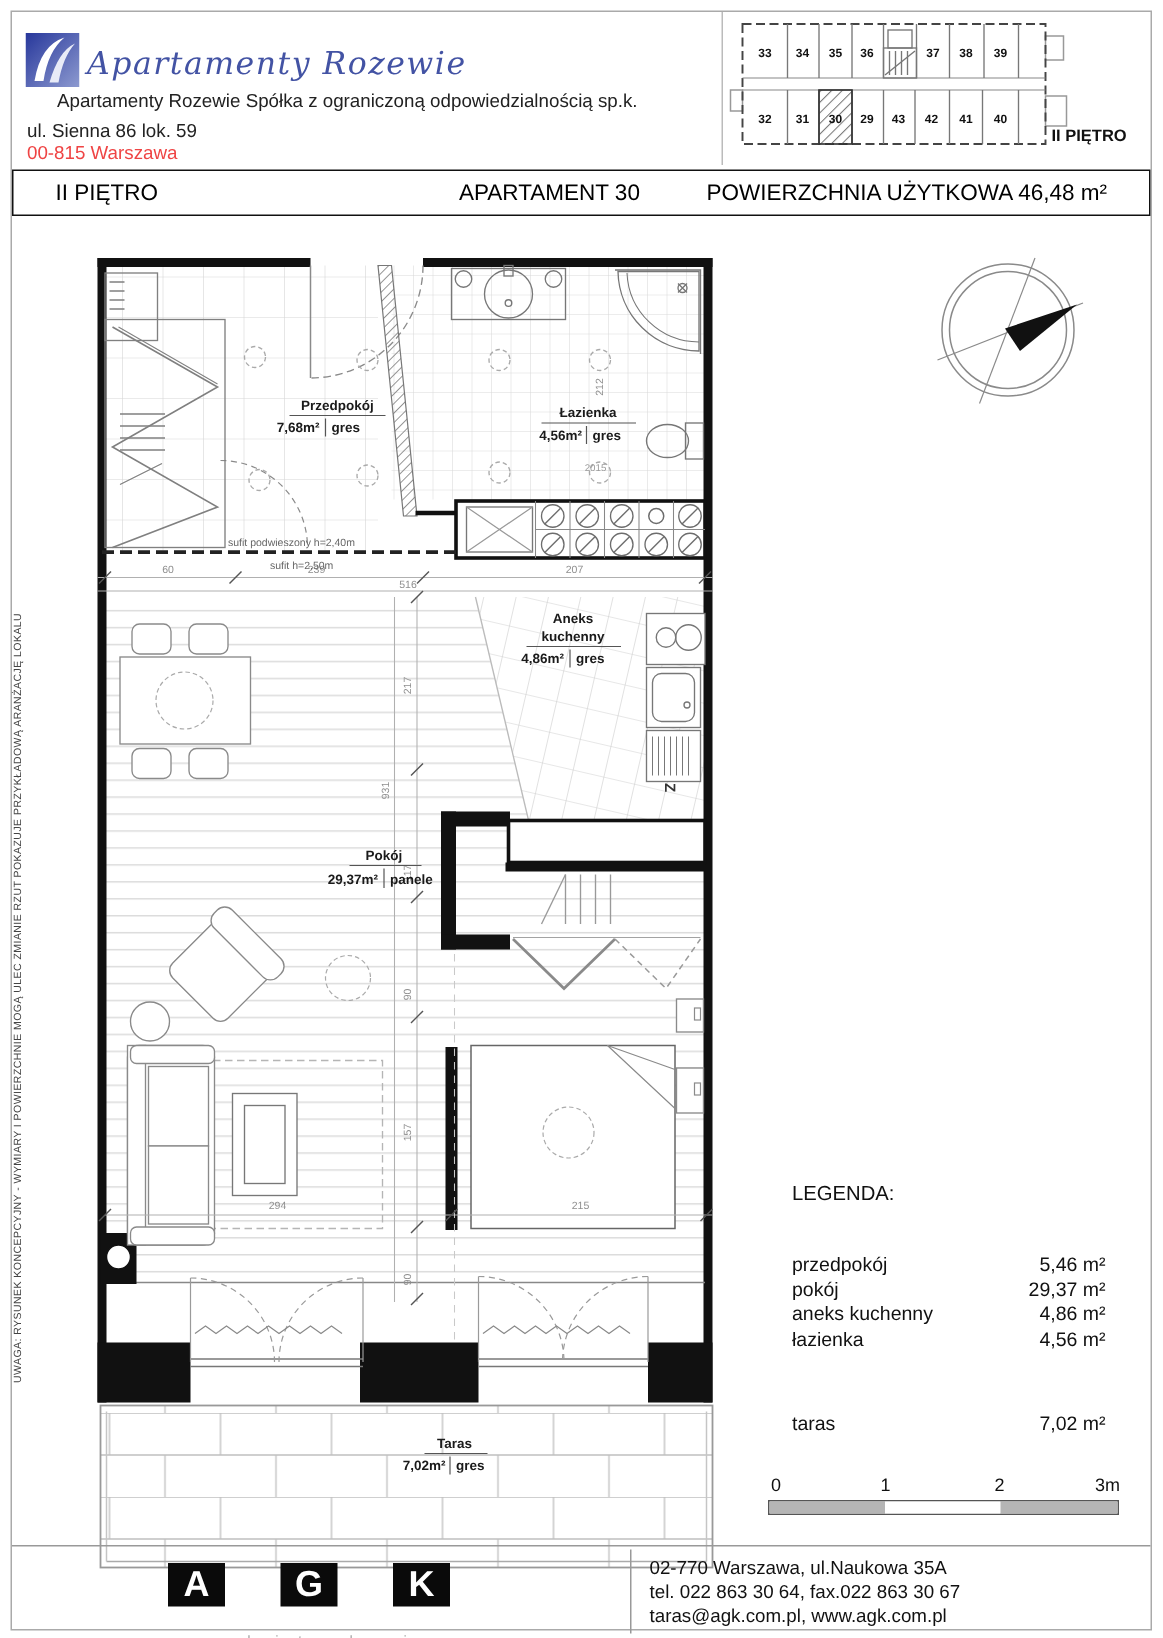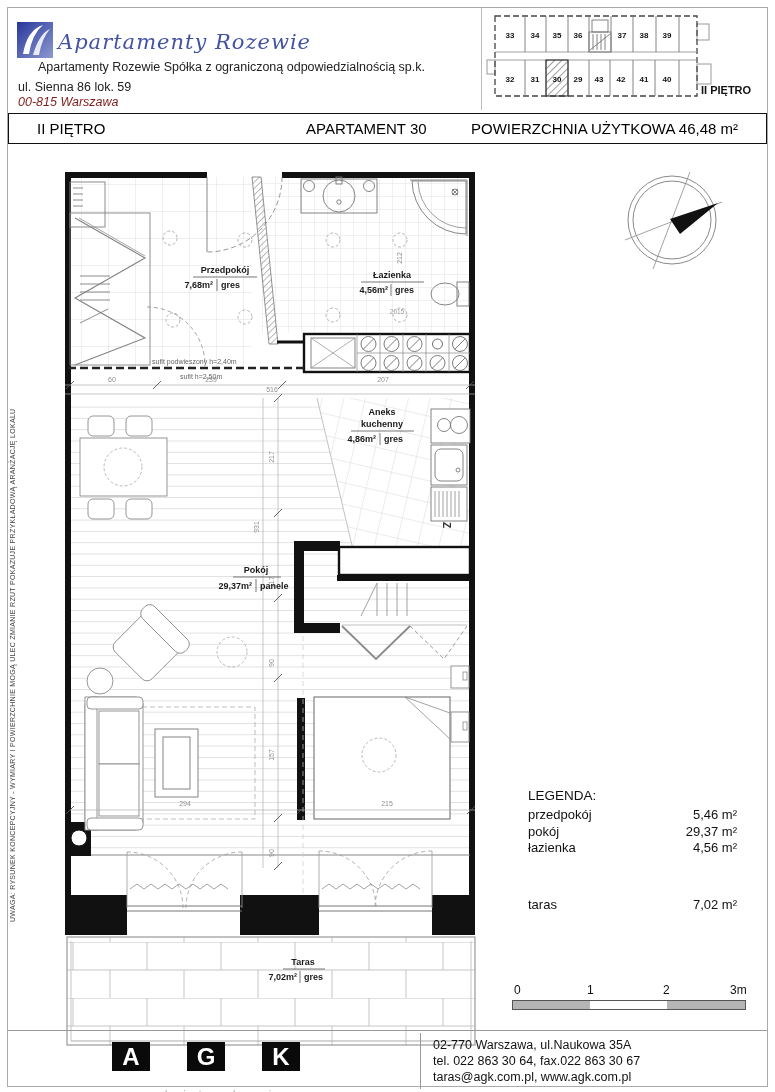--- a/index.html
+++ b/index.html
@@ -7,37 +7,37 @@
        font-family:"Liberation Sans",sans-serif;color:#111;}
   .abs{position:absolute;}
   .page-frame{left:7px;top:7px;width:759px;height:1078px;border:1px solid #aaa;}
 
   
   .logo-box{left:17px;top:22px;width:36px;height:36px;}
   .brand{left:58px;top:30px;font-family:"DejaVu Serif",serif;font-style:italic;font-weight:normal;
          font-size:21px;color:#4353a4;letter-spacing:1px;}
   .company{left:18px;top:60px;font-size:12.5px;color:#222;margin-left:20px;}
   .addr1{left:18px;top:80px;font-size:12.5px;color:#222;}
-  .addr2{left:18px;top:95px;font-size:12.5px;color:#7f1d1d;font-style:italic;}
+  .addr2{left:18px;top:95px;font-size:12.5px;color:#ef4444;}
   .hdr-vline{left:481px;top:8px;width:1px;height:102px;background:#bbb;}
 
   
   .titlebar{left:8px;top:113px;width:757px;height:29px;border:1.5px solid #111;background:#fff;}
   .titlebar span{position:absolute;top:6px;font-size:15px;color:#000;white-space:nowrap;}
   .tb-floor{left:28px;}
   .tb-apt{left:297px;}
   .tb-area{right:28px;text-align:right;}
 
   
   .disclaimer{left:9px;top:922px;transform:rotate(-90deg);transform-origin:0 0;
               font-size:7px;color:#444;white-space:nowrap;letter-spacing:.3px;}
 
   
   .legend{left:528px;top:788px;width:209px;font-size:13px;color:#111;}
-  .legend .title{margin-bottom:4px;font-size:13.5px;}
+  .legend .title{margin-bottom:32px;font-size:13.5px;}
   .legend .row{display:flex;justify-content:space-between;line-height:16.5px;}
   .legend .total{border-top:1px solid #333;margin-top:6px;padding-top:2px;}
   .legend .taras-row{margin-top:40px;}
 
   
   .scalebar{left:512px;top:983px;width:236px;font-size:12px;color:#111;}
   .scalebar .ticks{position:relative;height:15px;}
   .scalebar .ticks span{position:absolute;top:0;}
   .sb-bar{margin-top:2px;width:232px;height:8px;border:1px solid #555;display:flex;}
   .sb-seg{height:100%;}
@@ -479,20 +479,24 @@
   <div class="title">LEGENDA:</div>
   <div class="row">
     <span>przedpokój</span>
     <span>5,46 m²</span>
   </div>
   <div class="row">
     <span>pokój</span>
     <span>29,37 m²</span>
   </div>
   <div class="row">
+    <span>aneks kuchenny</span>
+    <span>4,86 m²</span>
+  </div>
+  <div class="row">
     <span>łazienka</span>
     <span>4,56 m²</span>
   </div>
   <div class="row taras-row">
     <span>taras</span>
     <span>7,02 m²</span>
   </div>
 </div>
 
 <div class="abs scalebar">

